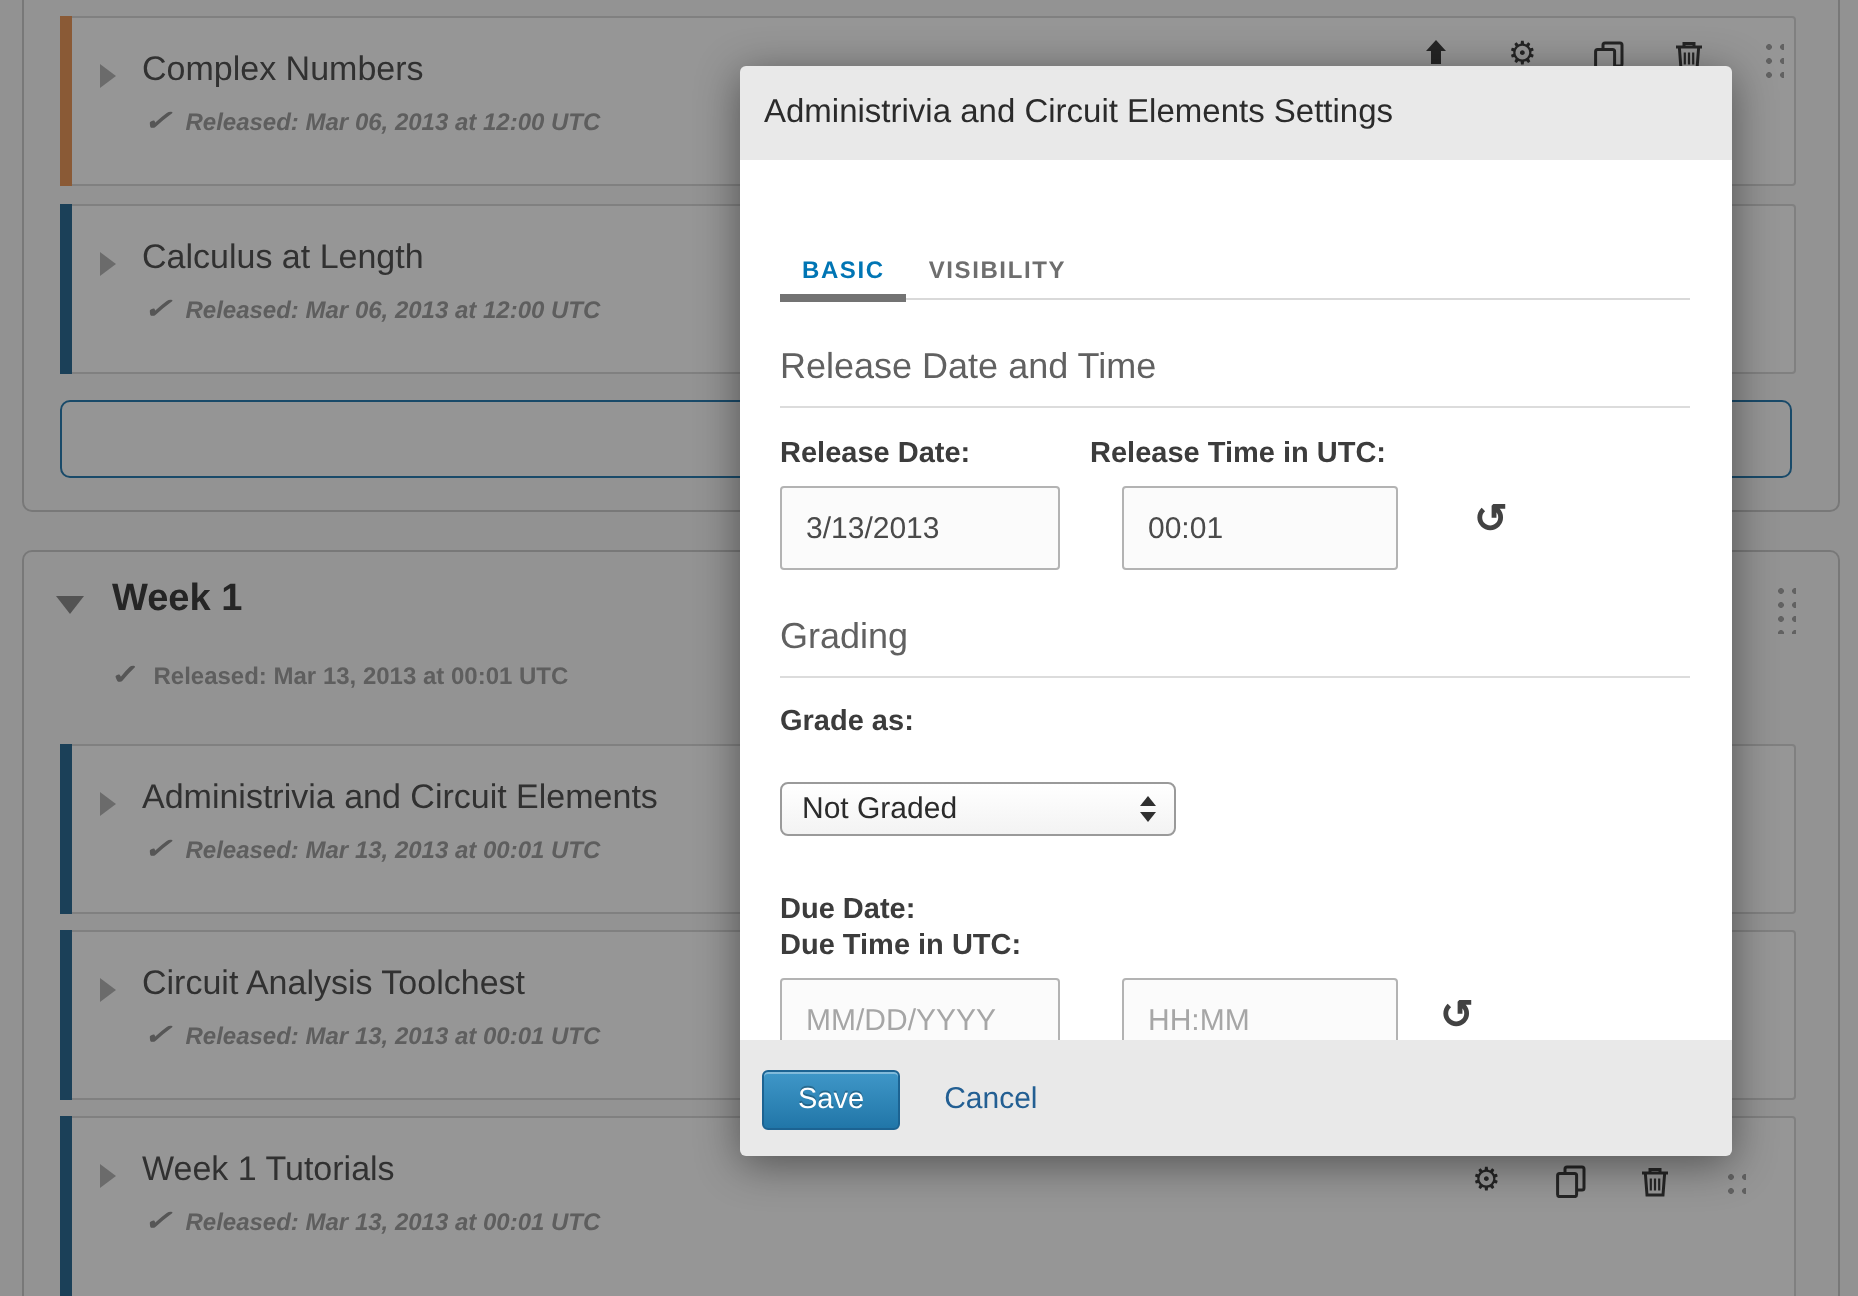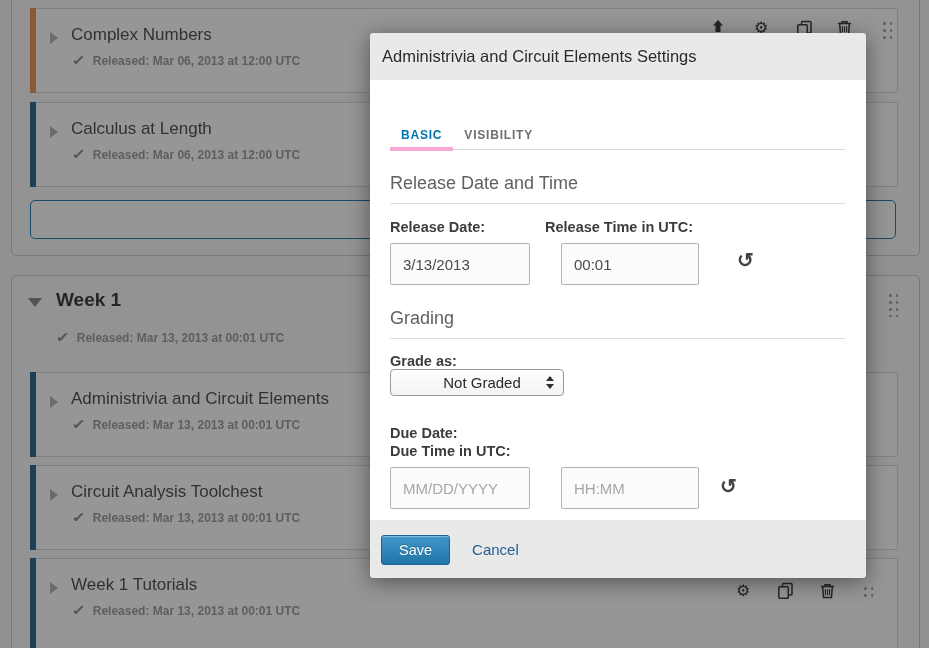--- a/index.html
+++ b/index.html
@@ -30,21 +30,21 @@
 
   .caret-right {
     position:absolute; width:0; height:0;
     border-left:8px solid #b3b3b3; border-top:6px solid transparent; border-bottom:6px solid transparent;
   }
   .caret-down {
     position:absolute; width:0; height:0;
     border-top:9px solid #8a8a8a; border-left:7px solid transparent; border-right:7px solid transparent;
   }
   .sub-title { position:absolute; left:40px; top:16px; font-size:17px; color:#535353; }
-  .released-row { position:absolute; left:42px; top:43px; font-size:12px; font-weight:bold; color:#9d9d9d; }
+  .released-row { position:absolute; left:42px; top:43px; font-size:12px; font-weight:bold; color:#9d9d9d;font-style:italic; }
   .released-row .check { display:inline-block; font-size:14px; font-weight:bold; color:#8f8f8f; margin-right:8px; transform:scaleX(1.25); }
 
   .section-header-title { position:absolute; left:44px; top:13px; font-size:19px; font-weight:bold; color:#3e3e3e; }
   .section-released { position:absolute; left:45px; top:53px; font-size:12px; font-weight:bold; color:#9d9d9d; }
   .section-released .check { display:inline-block; font-size:14px; font-weight:bold; color:#8f8f8f; margin-right:8px; transform:scaleX(1.25); }
 
   .new-sub-btn {
     position:absolute; left:18px; top:239px; width:866px; height:39px;
     background:#f8f8f8; border:1px solid #2b7cb0; border-radius:5px; cursor:pointer;
   }
@@ -70,21 +70,21 @@
   .modal-title { font-size:16.5px; color:#2b2b2b; }
   .modal-content {
     position:absolute; top:47px; left:0; right:0; bottom:58px;
     background:#ffffff; padding:0 21px 0 20px; overflow:hidden;
   }
   .tabs { margin-top:48px; display:flex; border-bottom:1px solid #d9d9d9; }
   .tab {
     font-size:12px; font-weight:bold; letter-spacing:0.8px; padding:0 11px 7px;
     color:#6e6e6e; cursor:pointer;
   }
-  .tab.active { color:#0075b4; border-bottom:4px solid #f9a8d4; margin-bottom:-2px; padding-bottom:5px; }
+  .tab.active { color:#0075b4; border-bottom:4px solid #737373; margin-bottom:-2px; padding-bottom:5px; }
 
   .section-head {
     margin-top:23px; font-size:18px; color:#616161;
     padding-bottom:9px; border-bottom:1px solid #dcdcdc;
   }
   .field-row { position:relative; display:flex; }
   .labels-row { margin-top:14px; }
   .col1 { width:155px; }
   .field-label { font-size:14.5px; font-weight:bold; color:#3c3c3c; }
   .inputs-row { margin-top:7px;gap:16px; }
@@ -92,23 +92,23 @@
     height:42px; background:#fbfbfb; border:1px solid #b3b3b3; border-radius:2px;
     font-family:"Liberation Sans", sans-serif; font-size:15px; color:#4a4a4a; padding-left:12px;
   }
   .txt-input::placeholder { color:#a6a6a6; opacity:1; }
   .date-input { width:140px; }
   .time-input { width:138px; }
   .undo-icon {
     position:absolute; font-size:20px; font-weight:bold; color:#424242; cursor:pointer; line-height:1;
   }
   .grade-select {
-    margin-top:0; position:relative; width:174px; height:27px;
+    margin-top:22px; position:relative; width:198px; height:27px;
     background:linear-gradient(#ffffff,#f3f3f3); border:1px solid #9a9a9a; border-radius:4px;
-    font-size:15px; color:#2b2b2b; line-height:25px; padding-left:10px; cursor:pointer;text-align:center;
+    font-size:15px; color:#2b2b2b; line-height:25px; padding-left:10px; cursor:pointer;
   }
   .spinner { position:absolute; right:9px; top:6px; }
   .spinner i { display:block; width:0; height:0; border-left:4px solid transparent; border-right:4px solid transparent; }
   .spinner .up { border-bottom:5px solid #2f2f2f; margin-bottom:3px; }
   .spinner .dn { border-top:5px solid #2f2f2f; }
   .due-labels { margin-top:28px;flex-direction:column; }
 
   .modal-footer {
     position:absolute; left:0; right:0; bottom:0; height:58px;
     padding:15px 0 0 11px; display:flex; align-items:flex-start;

